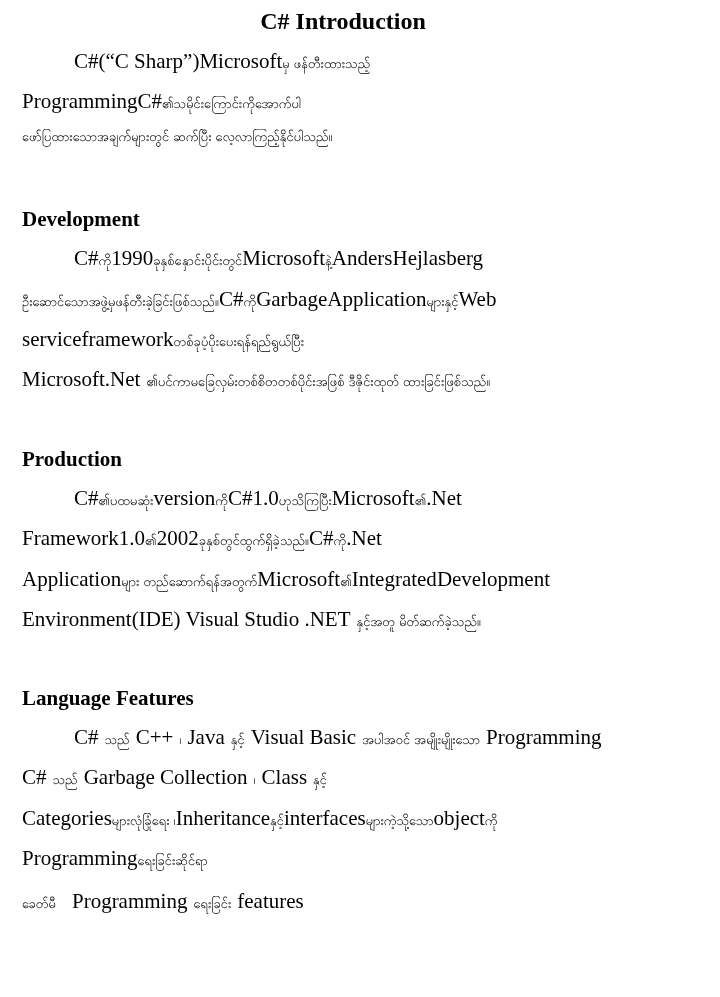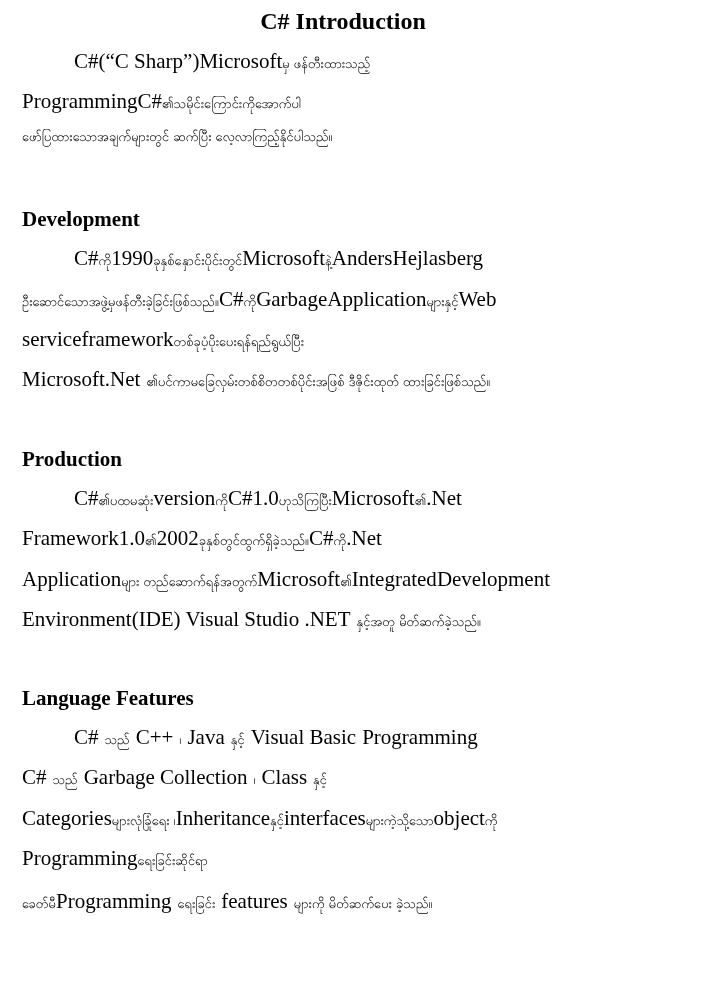--- a/index.html
+++ b/index.html
@@ -166,20 +166,21 @@
   <div>
     <h2 class="section-heading" style="top:685px">Language Features</h2>
     <div class="line left indent" style="top:722px">
       <span>C#</span>
       <span class="my">သည်</span>
       <span>C++</span>
       <span class="my">၊</span>
       <span>Java</span>
       <span class="my">နှင့်</span>
       <span>Visual Basic</span>
+      <span class="my">အပါအဝင် အမျိုးမျိုးသော</span>
       <span>Programming</span>
     </div>
     <div class="line left" style="top:762px">
       <span>C#</span>
       <span class="my">သည်</span>
       <span>Garbage Collection</span>
       <span class="my">၊</span>
       <span>Class</span>
       <span class="my">နှင့်</span>
     </div>
@@ -191,20 +192,19 @@
       <span>interfaces</span>
       <span class="my">များကဲ့သို့သော</span>
       <span>object</span>
       <span class="my">ကို</span>
     </div>
     <div class="line justify" style="top:843px">
       <span>Programming</span>
       <span class="my">ရေးခြင်းဆိုင်ရာ</span>
     </div>
     <div class="line left" style="top:886px">
-      <span class="my" style="margin-right:0">ခေတ်မီ</span>
+      <span class="my" style="margin-right:16px">ခေတ်မီ</span>
       <span>Programming</span>
       <span class="my">ရေးခြင်း</span>
       <span>features</span>
-      <span class="my">များကို မိတ်ဆက်ပေး ခဲ့သည်။</span>
     </div>
   </div>
 </div>
 
 </body></html>

